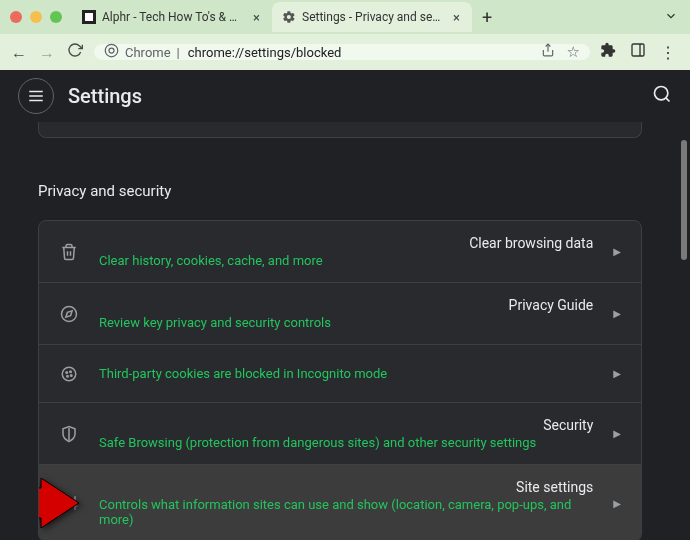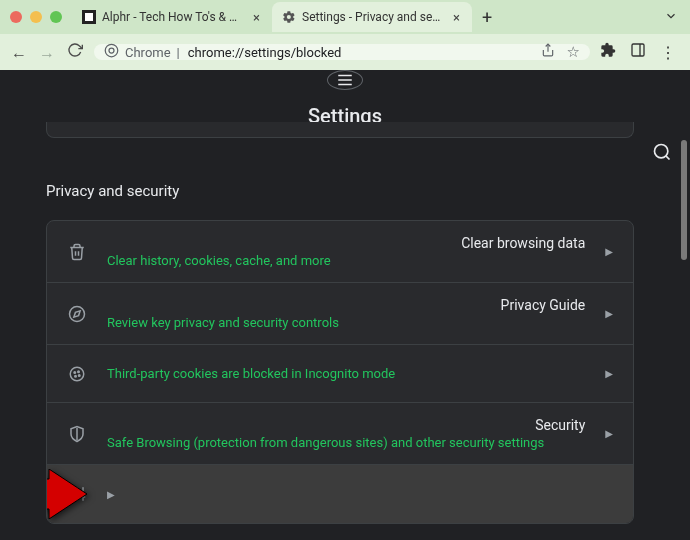--- a/index.html
+++ b/index.html
@@ -23,26 +23,26 @@
   .nav-arrow { width: 18px; color:#4a4a4a; font-size:16px; text-align:center; }
   .nav-arrow.disabled { color:#9aa89a; }
   
   .omnibox { flex: 1; height: 16px; background: #f1f8ee; border-radius: 14px; display: flex; align-items: center; padding: 0 10px; font-size: 13px; color: #5f6368; gap:8px; }
   .ob-prefix { display:flex; align-items:center; gap:6px; }
   .ob-url { color:#202124; }
   .ob-end { margin-left:auto; display:flex; align-items:center; gap:12px; font-size:15px; color:#5f6368; }
   .toolbar-icons { display:flex; align-items:center; gap:14px; color:#333; font-size:16px; padding-right:4px;}
   
   .app { position:absolute; top:70px; left:0; right:0; bottom:0; background:#202124; }
-  .app-header { height:52px; display:flex; align-items:center; padding:0 18px; gap:14px; color:#e8eaed;flex-direction:column; }
+  .app-header { height:52px; display:flex; align-items:center; padding:0 18px; gap:14px; color:#e8eaed; }
   .hamburger { width:36px; height:36px; border-radius:50%; border:1px solid #5f6368; display:flex; align-items:center; justify-content:center; color:#e8eaed; }
   .app-title { font-size:20px; font-weight:500; }
   .search-top { margin-left:auto; color:#e8eaed; font-size:18px; }
   
-  .scroll-area { position:absolute; top:52px; left:0; right:10px; bottom:0; overflow:hidden; padding: 0 28px; }
+  .scroll-area { position:absolute; top:52px; left:0; right:10px; bottom:0; overflow:hidden; padding: 0 20px; }
   .scrollbar { position:absolute; right:3px; top:70px; width:6px; height: 120px; background:#7a7a7a; border-radius:3px; }
   
   .section-title { color:#e8eaed; font-size:15px; padding: 30px 18px 20px 18px; }
   .card-stub { margin: 0 18px 14px 18px; height: 16px; border-radius: 0 0 8px 8px; border: 1px solid #3c4043; border-top: none; background: #292a2d; }
   
   .card { margin: 0 18px; border:1px solid #3c4043; border-radius: 8px; background:#292a2d; overflow:hidden; }
   .row { display:flex; align-items:center; padding: 14px 20px; gap: 20px; border-bottom: 1px solid #3c4043; cursor:pointer; min-height: 58px; position:relative; }
   .row:last-child { border-bottom:none; }
   .row.highlight { background:#3c3c3c; }
   .row-icon { width:20px; height:20px; color:#9aa0a6; display:flex; align-items:center; justify-content:center; flex-shrink:0; }
@@ -237,19 +237,23 @@
               <line x1="4" y1="10" x2="4" y2="3"></line>
               <line x1="12" y1="21" x2="12" y2="12"></line>
               <line x1="12" y1="8" x2="12" y2="3"></line>
               <line x1="20" y1="21" x2="20" y2="16"></line>
               <line x1="20" y1="12" x2="20" y2="3"></line>
               <line x1="1" y1="14" x2="7" y2="14"></line>
               <line x1="9" y1="8" x2="15" y2="8"></line>
               <line x1="17" y1="16" x2="23" y2="16"></line>
             </svg>
         </div>
+        <div class="row-text">
+          <div class="row-title">Site settings</div>
+          <div class="row-desc">Controls what information sites can use and show (location, camera, pop-ups, and more)</div>
+        </div>
         <div class="row-arrow">▶</div>
       </div>
 
     </div>
   </div>
   <div class="scrollbar"></div>
 </div>
 
 </body></html>

